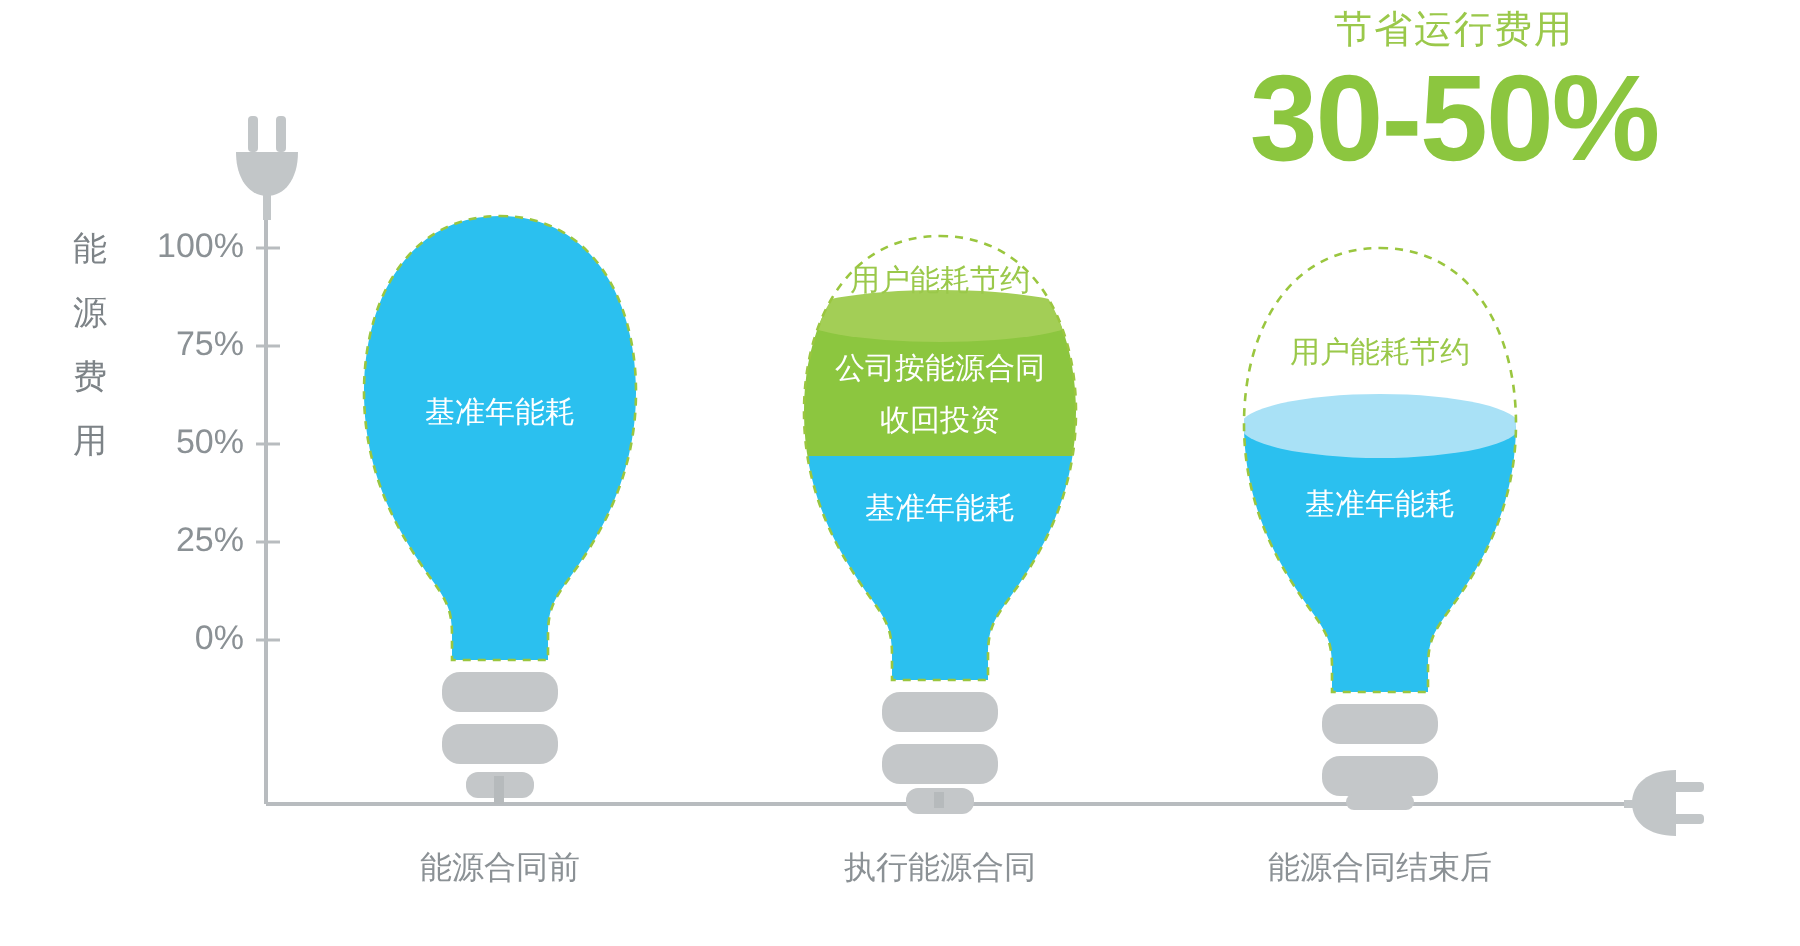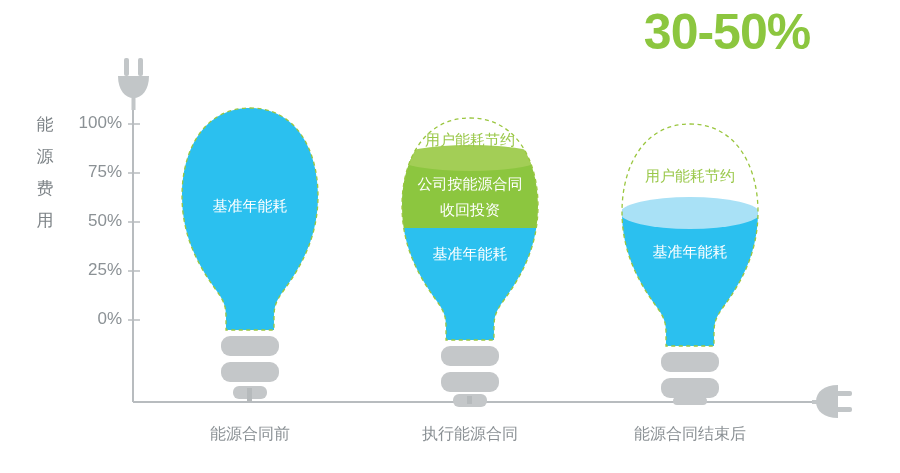--- a/index.html
+++ b/index.html
@@ -97,21 +97,21 @@
   }
   #headline .sub {
     color: #9ac84a;
     font-size: 19px;
     letter-spacing: 1px;
     line-height: 1.1;
     font-family: "Liberation Sans", "DejaVu Sans", sans-serif;
   }
   #headline .big {
     color: #8cc63f;
-    font-size: 50px;
+    font-size: 61px;
     font-weight: bold;
     line-height: 1.05;
     letter-spacing: -1px;
     font-family: "Liberation Sans", "DejaVu Sans", sans-serif;
   }
 </style>
 </head>
 <body>
 
 <div id="stage">
@@ -278,16 +278,17 @@
       <g>
         <rect class="base-seg" x="661" y="352" width="58" height="20" rx="9"></rect>
         <rect class="base-seg" x="661" y="378" width="58" height="20" rx="9"></rect>
         <rect class="base-seg" x="673" y="397" width="34" height="8" rx="4"></rect>
       </g>
       <text class="cat-label" x="690" y="435">能源合同结束后</text>
     </g>
   </svg>
 
   <div id="headline">
+    <div class="sub">节省运行费用</div>
     <div class="big">30-50%</div>
   </div>
 
 </div>
 
 </body></html>

